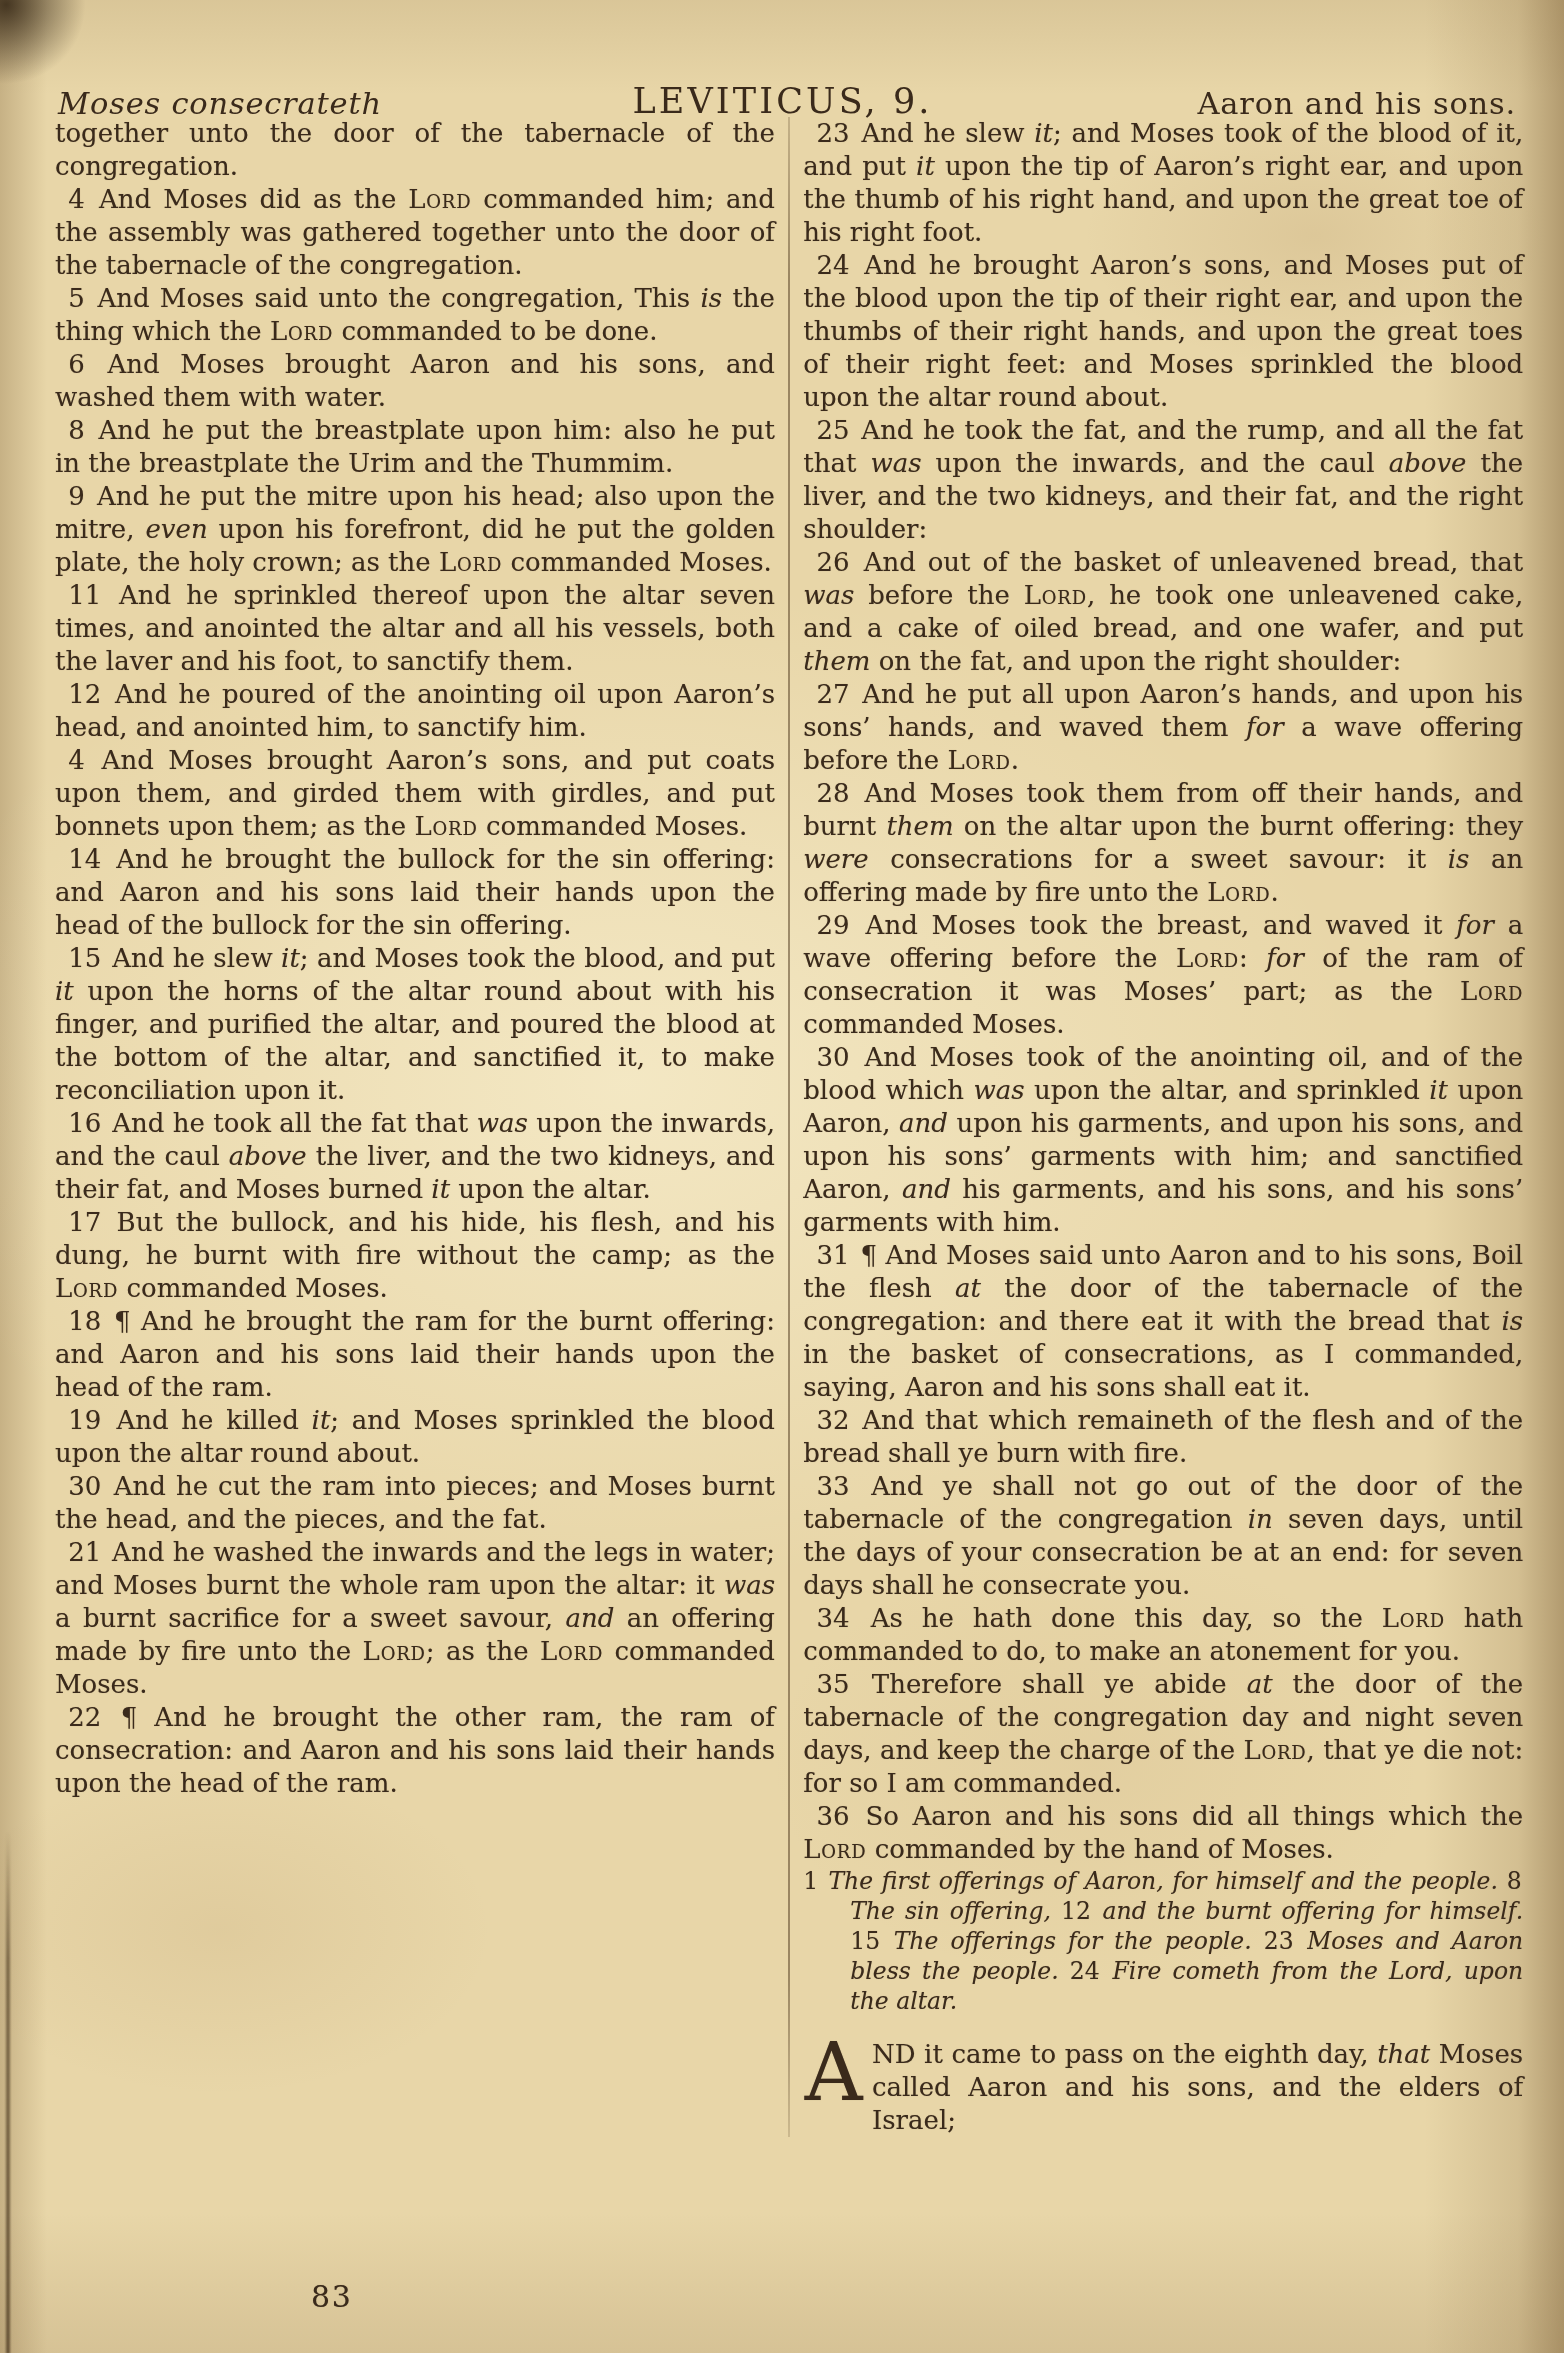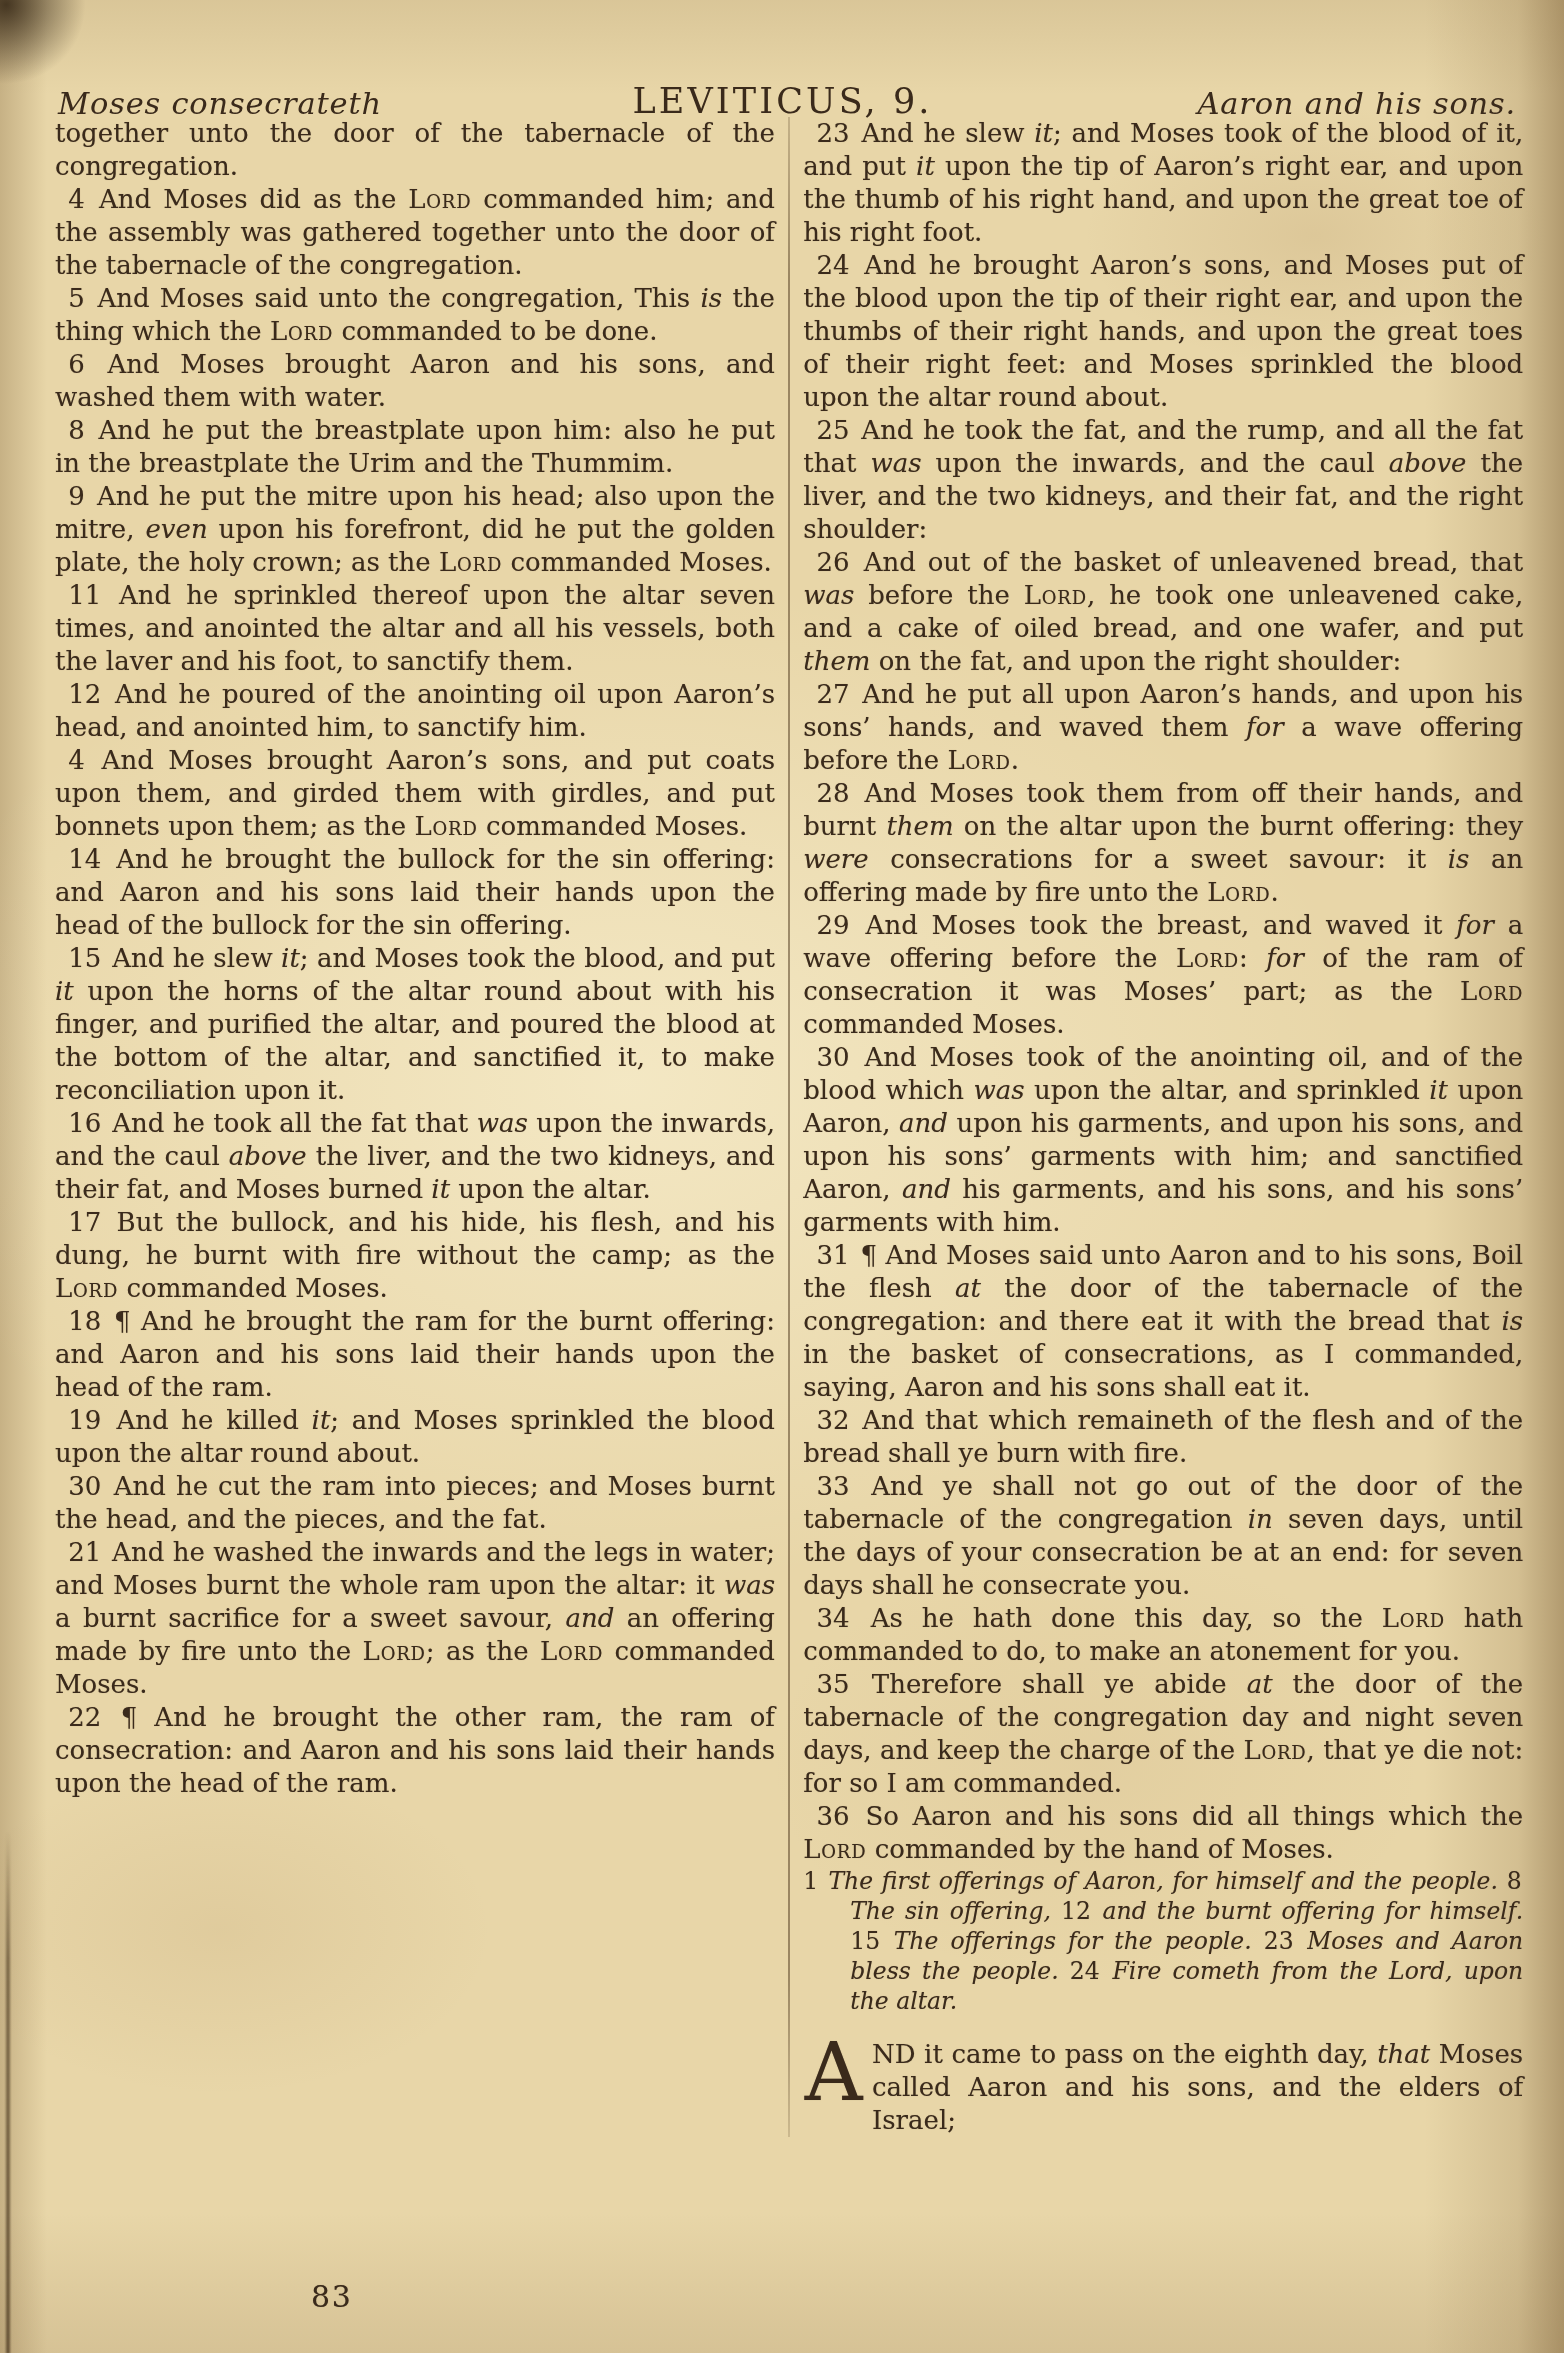--- a/index.html
+++ b/index.html
@@ -20,21 +20,21 @@
       radial-gradient(ellipse 469px 313px at 70% 75%, rgba(160,120,65,.08), rgba(160,120,65,0) 70%);
   }
   .edge-left-line{
     position:absolute;left:6.3px;top:1831px;width:3.9px;height:523px;
     background:linear-gradient(180deg,rgba(50,32,12,0),rgba(50,32,12,.5) 25%,rgba(50,32,12,.62));
     filter:blur(1.2px);
   }
   .running-head{position:absolute;top:34px;left:0;width:100%;height:55px;margin-top:47px;}
   .rh-left{position:absolute;left:58px;top:4.7px;font-style:italic;font-size:30.5px;letter-spacing:0.8px;}
   .rh-center{position:absolute;left:50%;transform:translateX(-50%);top:0;font-size:35px;letter-spacing:3.1px;}
-  .rh-right{position:absolute;right:49px;top:4.7px;font-style:italic;font-size:30.5px;letter-spacing:0.8px;text-align:right;}
+  .rh-right{position:absolute;right:49px;top:4.7px;font-size:30.5px;letter-spacing:0.8px;text-align:right;}
   .columns{position:absolute;top:117px;left:55px;display:flex;}
   .col{width:720px;text-align:justify;}
   .col.left-col{margin-right:13.3px;}
   .col.right-col{margin-left:13.3px;}
   .divider{width:1.6px;background:linear-gradient(180deg,rgba(90,68,40,.25),rgba(90,68,40,.55) 8%,rgba(90,68,40,.55) 92%,rgba(90,68,40,.2));}
   .verse{margin:0;font-size:26px;line-height:33px;text-indent:13.3px;
     text-shadow:0 0 0.8px rgba(58,42,27,.35);}
   .verse.cont{text-indent:0;}
   .vnum{padding-right:2.3px;}
   .lord{font-variant:small-caps;letter-spacing:0.8px;}

